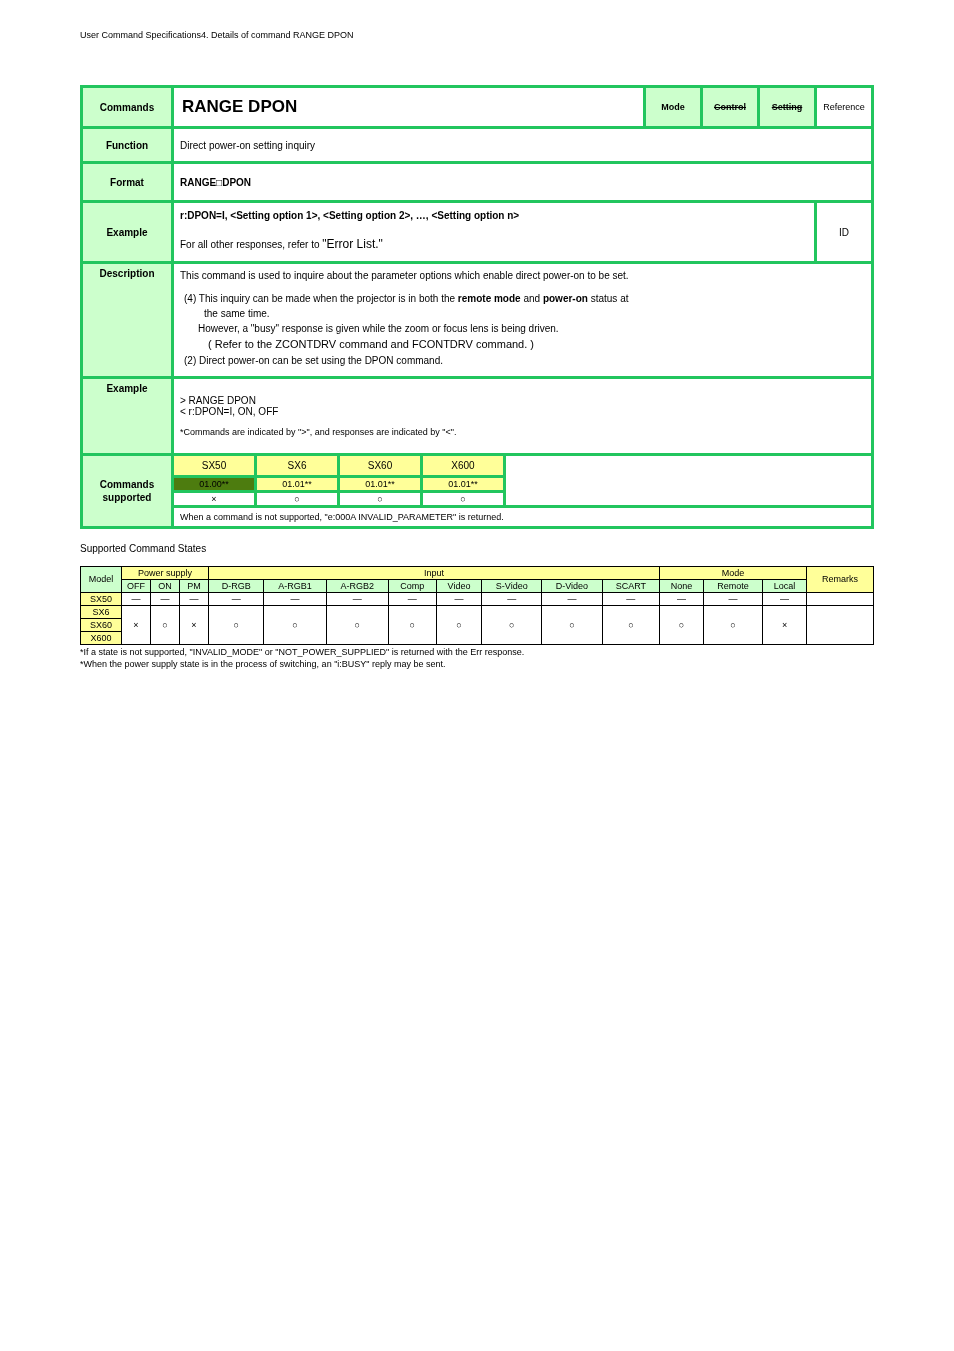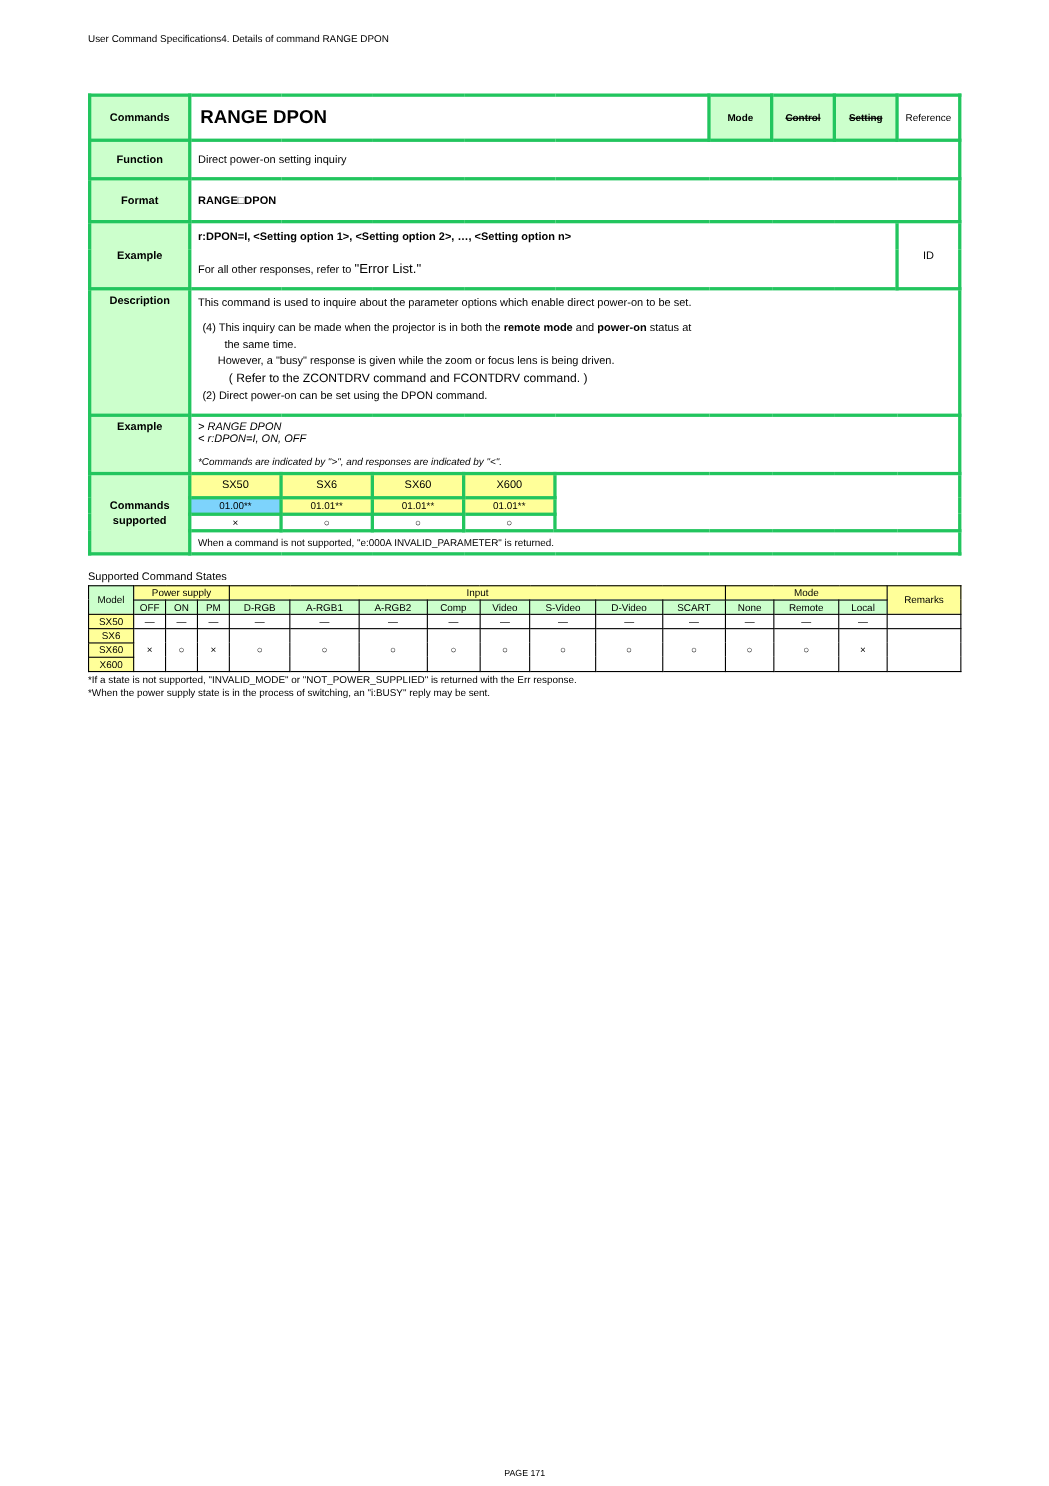--- a/index.html
+++ b/index.html
@@ -53,21 +53,21 @@
     text-decoration: line-through;
   }
   .cmds-sup-row td {
     text-align: center;
     font-size: 9px;
     padding: 1px 2px;
   }
   .section-title {
     font-size: 10px;
     margin-top: 14px;
-    margin-bottom: 2px;
+    margin-bottom: 12px;
   }
   .states-table {
     width: 100%;
     border: 1.5px solid black;
   }
   .states-table td, .states-table th {
     border: 1px solid black;
     text-align: center;
     padding: 1px 3px;
     font-size: 9px;
@@ -135,40 +135,40 @@
       <div style="padding-left:24px;">the same time.</div>
       <div style="padding-left:18px;">However, a "busy" response is given while the zoom or focus lens is being driven.</div>
       <div style="padding-left:28px;font-size:11px;">( Refer to the ZCONTDRV command and FCONTDRV command.  )</div>
       <div style="padding-left:4px;">
         <span>(2) Direct power-on can be set using the DPON command.</span>
       </div>
     </td>
   </tr>
   <tr>
     <td class="lbl-cell" style="vertical-align:top;padding-top:4px;">Example</td>
-    <td colspan="9" style="padding:4px 6px;font-style:italic;">
+    <td colspan="9" style="padding:16px 6px;">
       <div>&gt; RANGE DPON</div>
       <div>&lt; r:DPON=I, ON, OFF</div>
       <div style="height:10px;"></div>
       <div style="font-size:9px;">*Commands are indicated by "&gt;", and responses are indicated by "&lt;".</div>
     </td>
   </tr>
   <tr>
     <td class="lbl-cell" rowspan="4" style="line-height:1.3;">
       <div>Commands</div>
       <div>supported</div>
     </td>
     <td style="background:#ffff99;text-align:center;width:68px;">SX50</td>
     <td style="background:#ffff99;text-align:center;width:68px;">SX6</td>
     <td style="background:#ffff99;text-align:center;width:68px;">SX60</td>
     <td style="background:#ffff99;text-align:center;width:68px;">X600</td>
     <td rowspan="3" colspan="5" style="border-left:1px solid black;"></td>
   </tr>
   <tr class="cmds-sup-row">
-    <td style="background:#7dd3fc;">01.00**</td>
+    <td style="background:#4d7c0f;">01.00**</td>
     <td style="background:#ffff99;">01.01**</td>
     <td style="background:#ffff99;">01.01**</td>
     <td style="background:#ffff99;">01.01**</td>
   </tr>
   <tr class="cmds-sup-row">
     <td>×</td>
     <td>○</td>
     <td>○</td>
     <td>○</td>
   </tr>

